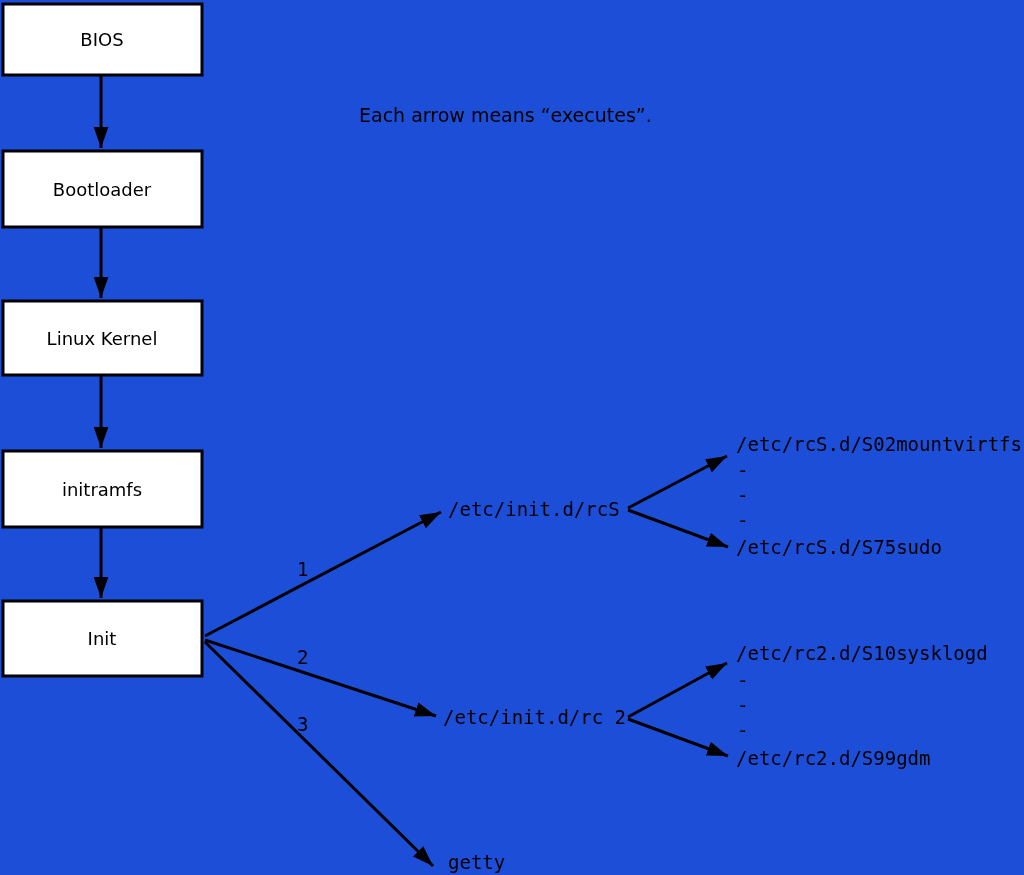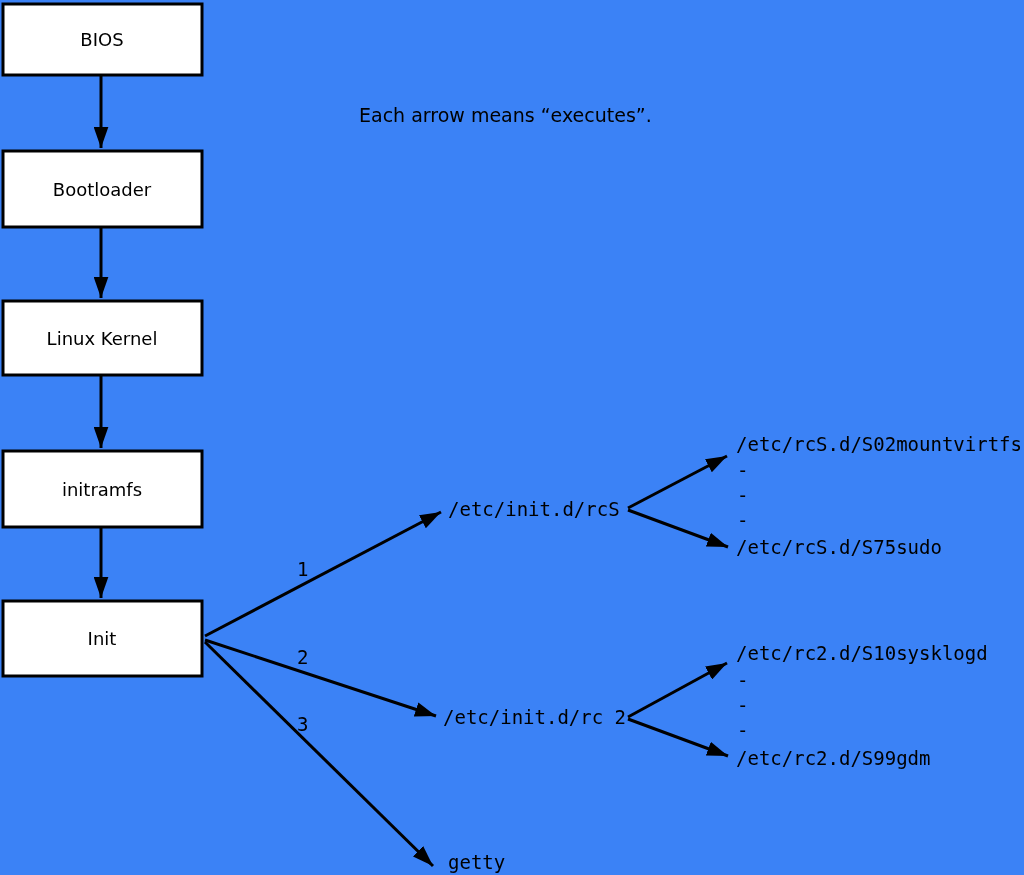--- a/index.html
+++ b/index.html
@@ -4,21 +4,21 @@
 <style>
   html, body {
     margin: 0;
     padding: 0;
     background: #ffffff;
   }
   .canvas {
     position: relative;
     width: 1024px;
     height: 875px;
-    background: #3b82f6;
+    background: #1d4ed8;
     overflow: hidden;
   }
   svg text {
     fill: #000000;
   }
   .box-label {
     font-family: "DejaVu Sans", "Liberation Sans", sans-serif;
     font-size: 18px;
   }
   .caption-label {

